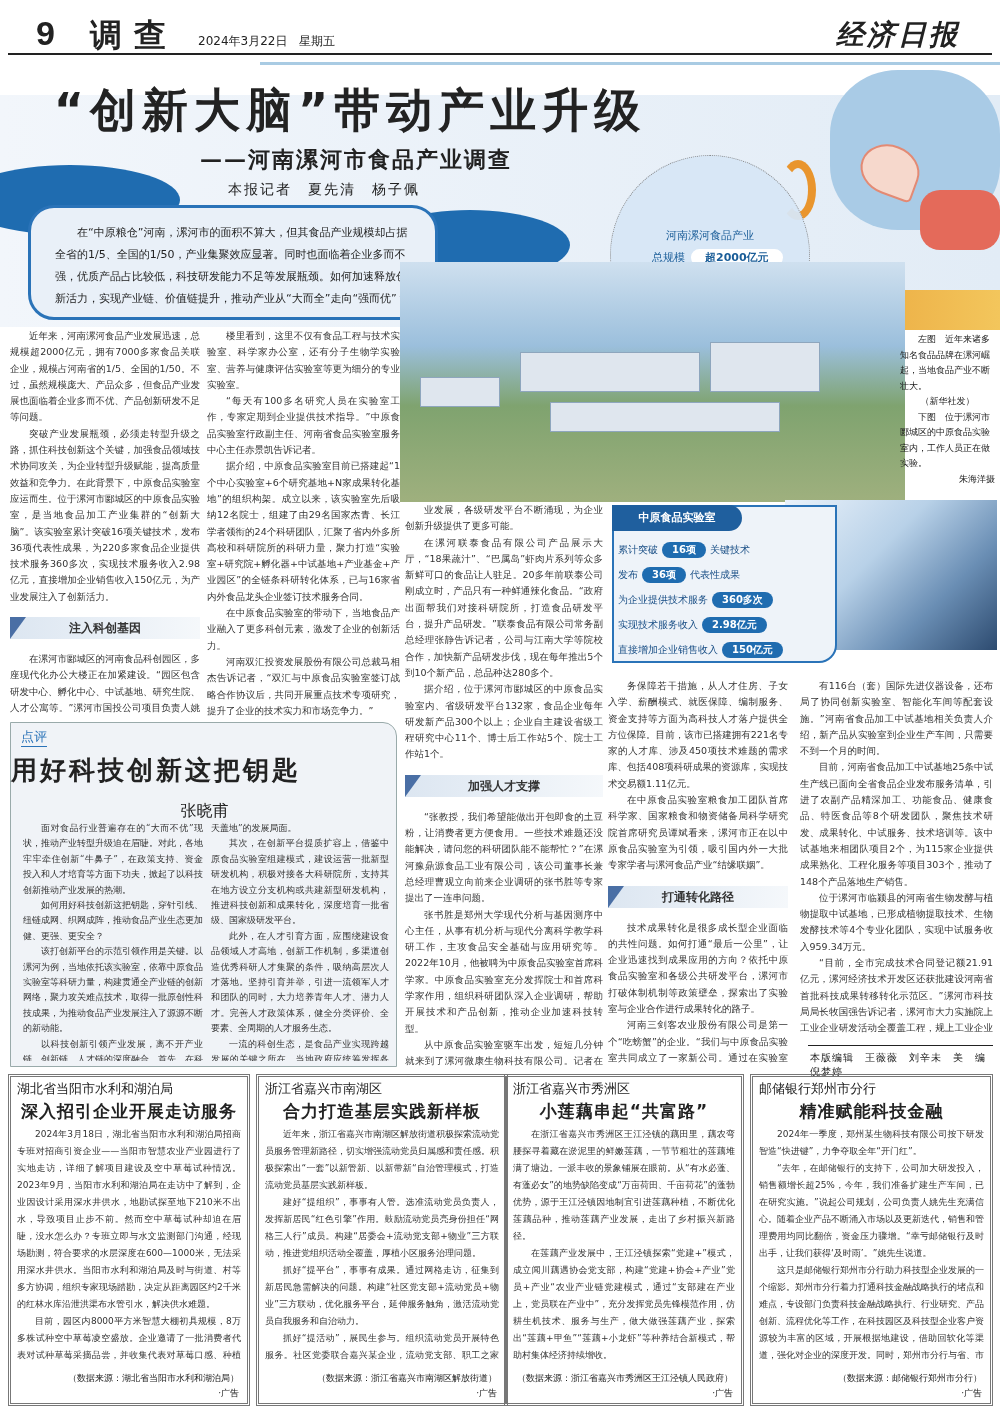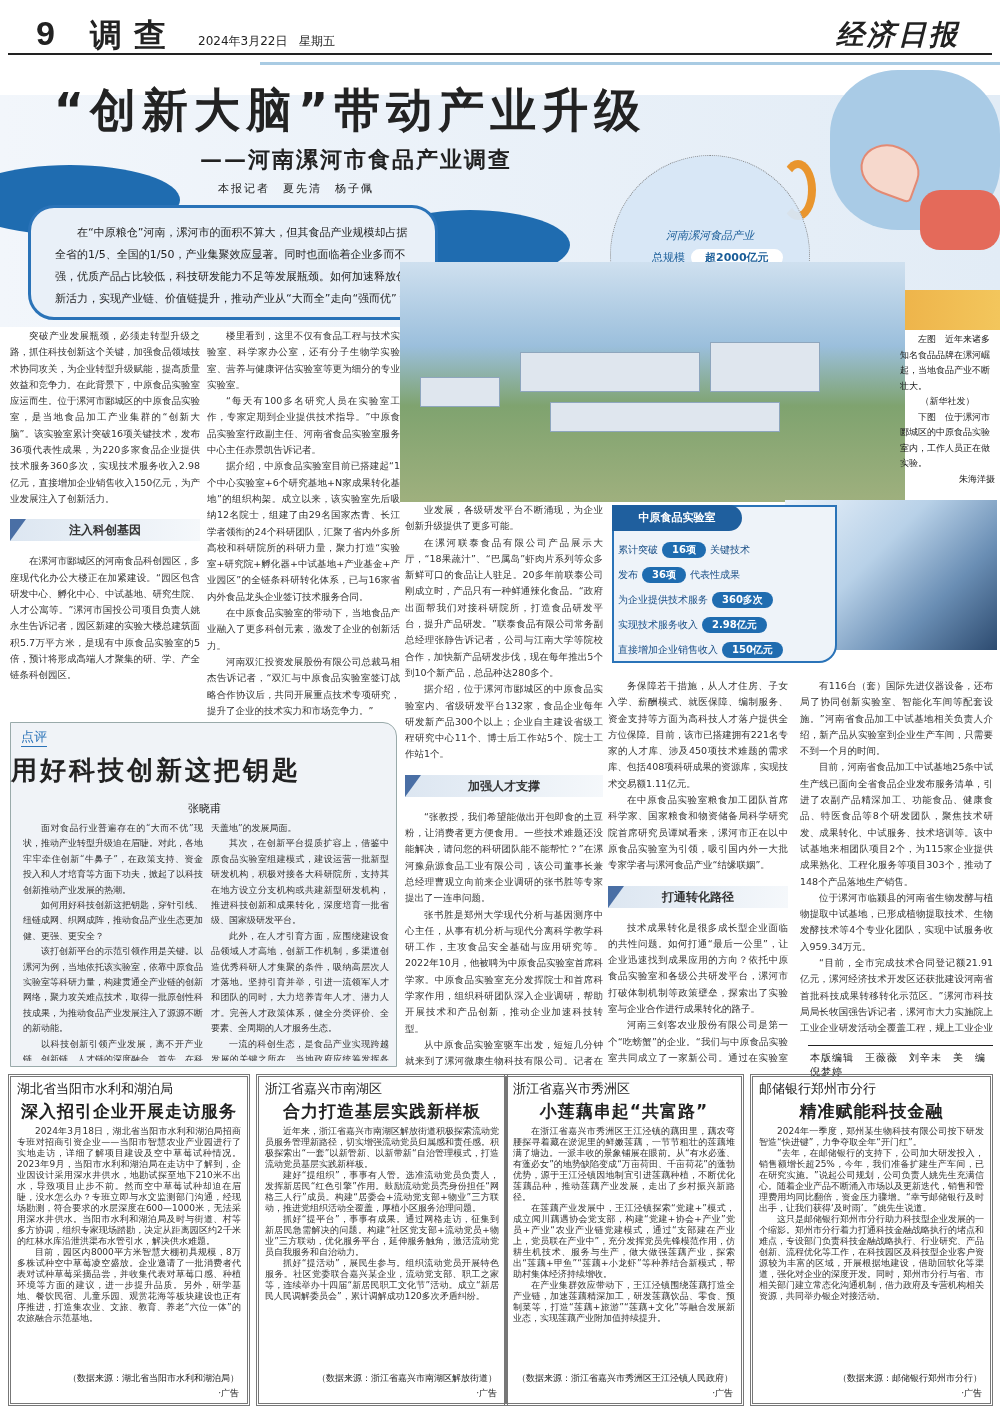--- a/index.html
+++ b/index.html
@@ -9,21 +9,21 @@
   .section { position: absolute; left: 90px; top: 14px; font: bold 32px "DejaVu Serif", serif; letter-spacing: 12px; }
   .dateline { position: absolute; left: 198px; top: 33px; font-size: 12px; }
   .paper-name { position: absolute; right: 40px; top: 16px; font: italic bold 28px "DejaVu Serif", serif; letter-spacing: 3px; }
   .rule { position: absolute; left: 8px; top: 53px; width: 984px; height: 2px; background: #222; }
 
   .hero { position: absolute; left: 0; top: 60px; width: 1000px; height: 265px; background: #fff; }
   .hero-bg { position: absolute; left: 0; top: 35px; width: 1000px; height: 232px; background: linear-gradient(90deg,#f2f6fb,#e2ecf6); }
   .wave { position: absolute; border-radius: 50%; background: #1f6cb0; }
   .headline { position: absolute; left: 40px; top: 20px; width: 620px; text-align: center; font: bold 46px "DejaVu Sans", sans-serif; letter-spacing: 6px; }
   .subhead { position: absolute; left: 200px; top: 85px; font: bold 22px "DejaVu Serif", serif; letter-spacing: 2px; }
-  .byline { position: absolute; left: 218px; top: 121px; font-size: 11px; letter-spacing: 2px; }
+  .byline { position: absolute; left: 228px; top: 121px; font-size: 14px; letter-spacing: 2px; }
   .lead-box { position: absolute; left: 28px; top: 145px; width: 410px; height: 115px; background: #e9f0f8; border: 3px solid #2a73b8; border-radius: 26px; padding: 14px 24px; font-size: 11px; line-height: 22px; }
   .lead-box p { text-indent: 2em; }
   .stats-circle { position: absolute; left: 610px; top: 95px; width: 200px; height: 200px; border-radius: 50%; background: rgba(215,230,245,0.95); border: 1px dotted #888; }
   .stats { position: absolute; left: 625px; top: 168px; width: 170px; font-size: 11px; color: #1a5d98; }
   .stats .row { display: flex; align-items: center; margin-bottom: 5px; }
   .stats .lbl { width: 60px; text-align: right; margin-right: 6px; }
   .pill { display: inline-block; border-radius: 10px; padding: 1px 14px; font-weight: bold; }
   .pill.white { background: #fff; color: #1a5d98; }
   .pill.blue { background: #1f6cb0; color: #fff; }
   .photo-top { position: absolute; left: 400px; top: 262px; width: 505px; height: 240px; background: linear-gradient(180deg,#cfe0ef 0%,#9bbfdc 35%,#7fa36f 60%,#9fb07e 100%); }
@@ -40,30 +40,30 @@
   .lab-box { position: absolute; left: 612px; top: 505px; width: 225px; height: 158px; border: 2px solid #2a73b8; border-radius: 0 0 18px 0; background: #eef3f9; }
   .lab-title { position: absolute; left: -2px; top: -2px; width: 130px; height: 26px; background: #1f5f9e; color: #fff; font-size: 11px; font-weight: bold; line-height: 26px; text-align: center; border-radius: 0 14px 14px 0; }
   .lab-rows { position: absolute; left: 4px; top: 30px; font-size: 10px; color: #1a4f86; }
   .lab-rows .row { height: 25px; display: flex; align-items: center; }
   .lab-rows .pill { padding: 1px 10px; font-size: 10px; margin: 0 4px; }
   .lab-photo { position: absolute; left: 785px; top: 500px; width: 212px; height: 150px; background: linear-gradient(135deg,#eaf2fa 0%,#b8d1e8 40%,#6b8fb5 70%,#2d4b70 100%); }
 
   .review { position: absolute; left: 10px; top: 722px; width: 387px; height: 345px; background: #f0f3f7; border: 1px solid #9aa; border-radius: 0 14px 0 0; }
   .review-tag { position: absolute; left: 10px; top: 5px; font-size: 13px; color: #2a73b8; font-family: "DejaVu Serif", serif; border-bottom: 1px solid #2a73b8; }
   .review-title { position: absolute; left: 0; top: 30px; width: 387px; font: bold 26px "DejaVu Sans", sans-serif; letter-spacing: 3px; }
-  .review-author { position: absolute; left: 0; top: 78px; width: 387px; text-align: center; font-size: 11px; font-family: "DejaVu Serif", serif; }
+  .review-author { position: absolute; left: 0; top: 78px; width: 387px; text-align: center; font-size: 16px; font-family: "DejaVu Serif", serif; }
   .review .col { font-family: "DejaVu Serif", serif; font-size: 9px; line-height: 15.4px; }
 
   .credit-rule { position: absolute; left: 808px; top: 1045px; width: 185px; height: 1px; background: #222; }
   .credit { position: absolute; left: 810px; top: 1051px; font-size: 10px; font-family: "DejaVu Serif", serif; letter-spacing: 1px; }
 
   .ad { position: absolute; top: 1074px; height: 332px; border: 3px double #777; padding: 2px 6px; }
   .ad-org { font-size: 13px; margin-top: 1px; }
   .ad-title { font-weight: bold; font-size: 17px; text-align: center; letter-spacing: 1px; margin: 2px 0 3px; }
-  .ad-body { font-size: 9px; line-height: 11px; color: #333; text-align: justify; height: 240px; overflow: hidden; }
+  .ad-body { font-size: 9px; line-height: 17px; color: #333; text-align: justify; height: 240px; overflow: hidden; }
   .ad-body p { text-indent: 2em; }
   .ad-src { position: absolute; right: 8px; bottom: 18px; font-size: 9px; font-family: "DejaVu Serif", serif; }
   .ad-mark { position: absolute; right: 8px; bottom: 3px; font-size: 9px; font-family: "DejaVu Serif", serif; }
 </style>
 </head>
 <body>
 
 <div class="masthead">
   <div class="page-num">9</div>
   <div class="section">调查</div>
@@ -84,21 +84,21 @@
   <div style="position:absolute;left:860px;top:85px;width:60px;height:50px;border-radius:50% 50% 10% 50%;background:#f6d8cc;border:2px solid #e38a74;transform:rotate(20deg);"></div>
   <div style="position:absolute;left:780px;top:100px;width:36px;height:60px;border-radius:50%;border:8px solid #e9952d;border-left-color:transparent;"></div>
   <div style="position:absolute;left:920px;top:130px;width:80px;height:60px;background:#e46a5a;border-radius:20px;"></div>
 
   <div class="headline">“创新大脑”带动产业升级</div>
   <div class="subhead">——河南漯河市食品产业调查</div>
   <div class="byline">本报记者　夏先清　杨子佩</div>
 
   <div class="stats-circle"></div>
   <div class="stats">
-    <div style="text-align:center;margin-bottom:6px;font-style:italic;">河南漯河食品产业</div>
+    <div style="text-align:center;margin-bottom:6px;">河南漯河食品产业</div>
     <div class="row">
       <span class="lbl">总规模</span>
       <span class="pill white">超2000亿元</span>
     </div>
     <div class="row">
       <span class="lbl">占河南省的</span>
       <span class="pill blue" style="padding:1px 30px;">1/5</span>
     </div>
     <div class="row">
       <span class="lbl">全国的</span>
@@ -120,20 +120,21 @@
 </div>
 
 <div class="caption">
   <p>左图　近年来诸多知名食品品牌在漯河崛起，当地食品产业不断壮大。</p>
   <div style="text-align:center;">（新华社发）</div>
   <p>下图　位于漯河市郾城区的中原食品实验室内，工作人员正在做实验。</p>
   <div style="text-align:right;">朱海洋摄</div>
 </div>
 
 <div class="col" style="left:10px;top:328px;width:190px;height:390px;overflow:hidden;">
+  <p>近年来，河南漯河食品产业发展迅速，总规模超2000亿元，拥有7000多家食品关联企业，规模占河南省的1/5、全国的1/50。不过，虽然规模庞大、产品众多，但食品产业发展也面临着企业多而不优、产品创新研发不足等问题。</p>
   <p>突破产业发展瓶颈，必须走转型升级之路，抓住科技创新这个关键，加强食品领域技术协同攻关，为企业转型升级赋能，提高质量效益和竞争力。在此背景下，中原食品实验室应运而生。位于漯河市郾城区的中原食品实验室，是当地食品加工产业集群的“创新大脑”。该实验室累计突破16项关键技术，发布36项代表性成果，为220多家食品企业提供技术服务360多次，实现技术服务收入2.98亿元，直接增加企业销售收入150亿元，为产业发展注入了创新活力。</p>
   <div class="subsec">注入科创基因</div>
   <p>在漯河市郾城区的河南食品科创园区，多座现代化办公大楼正在加紧建设。“园区包含研发中心、孵化中心、中试基地、研究生院、人才公寓等。”漯河市国投公司项目负责人姚永生告诉记者，园区新建的实验大楼总建筑面积5.7万平方米，是现有中原食品实验室的5倍，预计将形成高端人才聚集的研、学、产全链条科创园区。</p>
 
 </div>
 
 <div class="col" style="left:207px;top:328px;width:193px;height:390px;overflow:hidden;">
   <p>楼里看到，这里不仅有食品工程与技术实验室、科学家办公室，还有分子生物学实验室、营养与健康评估实验室等更为细分的专业实验室。</p>
   <p>“每天有100多名研究人员在实验室工作，专家定期到企业提供技术指导。”中原食品实验室行政副主任、河南省食品实验室服务中心主任赤景凯告诉记者。</p>
   <p>据介绍，中原食品实验室目前已搭建起“1个中心实验室+6个研究基地+N家成果转化基地”的组织构架。成立以来，该实验室先后吸纳12名院士，组建了由29名国家杰青、长江学者领衔的24个科研团队，汇聚了省内外多所高校和科研院所的科研力量，聚力打造“实验室+研究院+孵化器+中试基地+产业基金+产业园区”的全链条科研转化体系，已与16家省内外食品龙头企业签订技术服务合同。</p>

